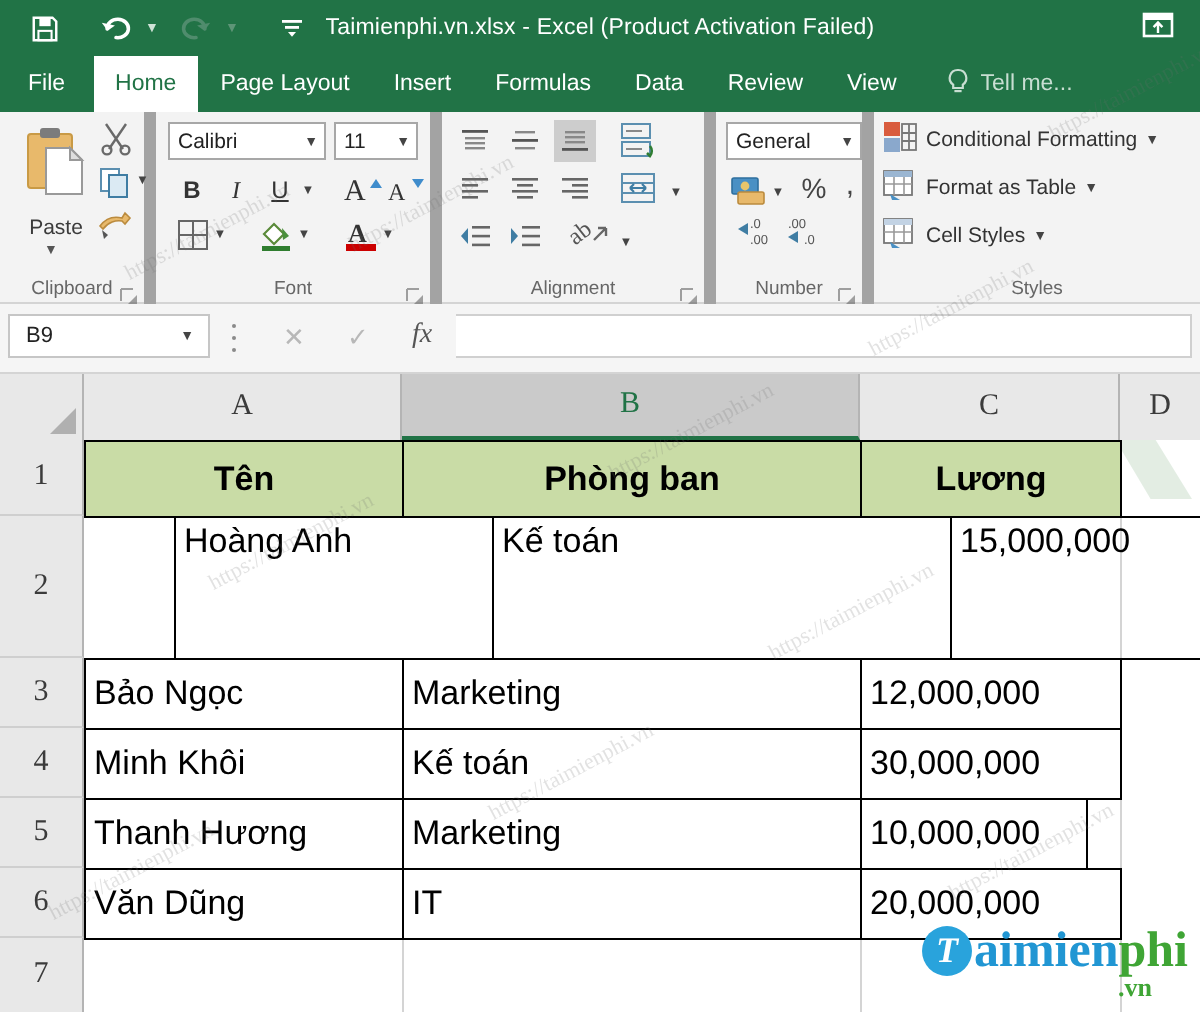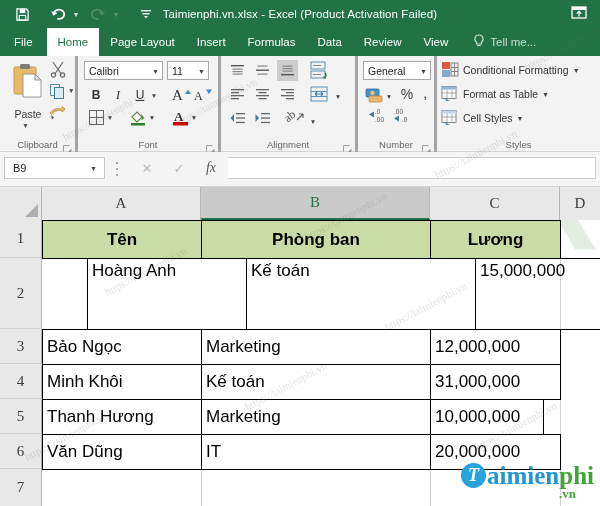--- a/index.html
+++ b/index.html
@@ -63,21 +63,21 @@
   }
 
   
   .ribbon {
     position: absolute; top: 56px; left: 0; width: 600px; height: 96px;
     background: #f3f3f3;
     border-bottom: 1px solid #d4d4d4;
   }
   .rgroup {
     position: absolute; top: 0; height: 96px;
-    border-right: 3px solid #a3a3a3;
+    border-right: 6px solid #a3a3a3;
   }
   .rgroup-label {
     position: absolute; bottom: 2px; left: 0; width: 100%;
     text-align: center; font-size: 9.5px; color: #666666;
   }
   .dlg-launch {
     position: absolute; bottom: 3px; right: 3px;
     width: 9px; height: 9px; opacity: .6;
   }
 
@@ -680,21 +680,21 @@
     <div class="cell bordered topalign" style="left:42px;  top:71px; width:160px; height:72px;">Hoàng Anh</div>
     <div class="cell bordered topalign" style="left:201px; top:71px; width:230px; height:72px;">Kế toán</div>
     <div class="cell bordered topalign" style="left:430px; top:71px; width:131px; height:72px;">15,000,000</div>
 
     <div class="cell bordered" style="left:42px;  top:142px; width:160px; height:36px;">Bảo Ngọc</div>
     <div class="cell bordered" style="left:201px; top:142px; width:230px; height:36px;">Marketing</div>
     <div class="cell bordered" style="left:430px; top:142px; width:131px; height:36px;">12,000,000</div>
 
     <div class="cell bordered" style="left:42px;  top:177px; width:160px; height:36px;">Minh Khôi</div>
     <div class="cell bordered" style="left:201px; top:177px; width:230px; height:36px;">Kế toán</div>
-    <div class="cell bordered" style="left:430px; top:177px; width:131px; height:36px;">31,000,000</div>
+    <div class="cell bordered" style="left:430px; top:177px; width:131px; height:36px;">30,000,000</div>
 
     <div class="cell bordered" style="left:42px;  top:212px; width:160px; height:36px;">Thanh Hương</div>
     <div class="cell bordered" style="left:201px; top:212px; width:230px; height:36px;">Marketing</div>
     <div class="cell bordered" style="left:430px; top:212px; width:114px; height:36px;">10,000,000</div>
 
     <div class="cell bordered" style="left:42px;  top:247px; width:160px; height:36px;">Văn Dũng</div>
     <div class="cell bordered" style="left:201px; top:247px; width:230px; height:36px;">IT</div>
     <div class="cell bordered" style="left:430px; top:247px; width:131px; height:36px;">20,000,000</div>
 
     <div class="cell" style="left:42px;  top:283px; width:159px; height:36px;"></div>

